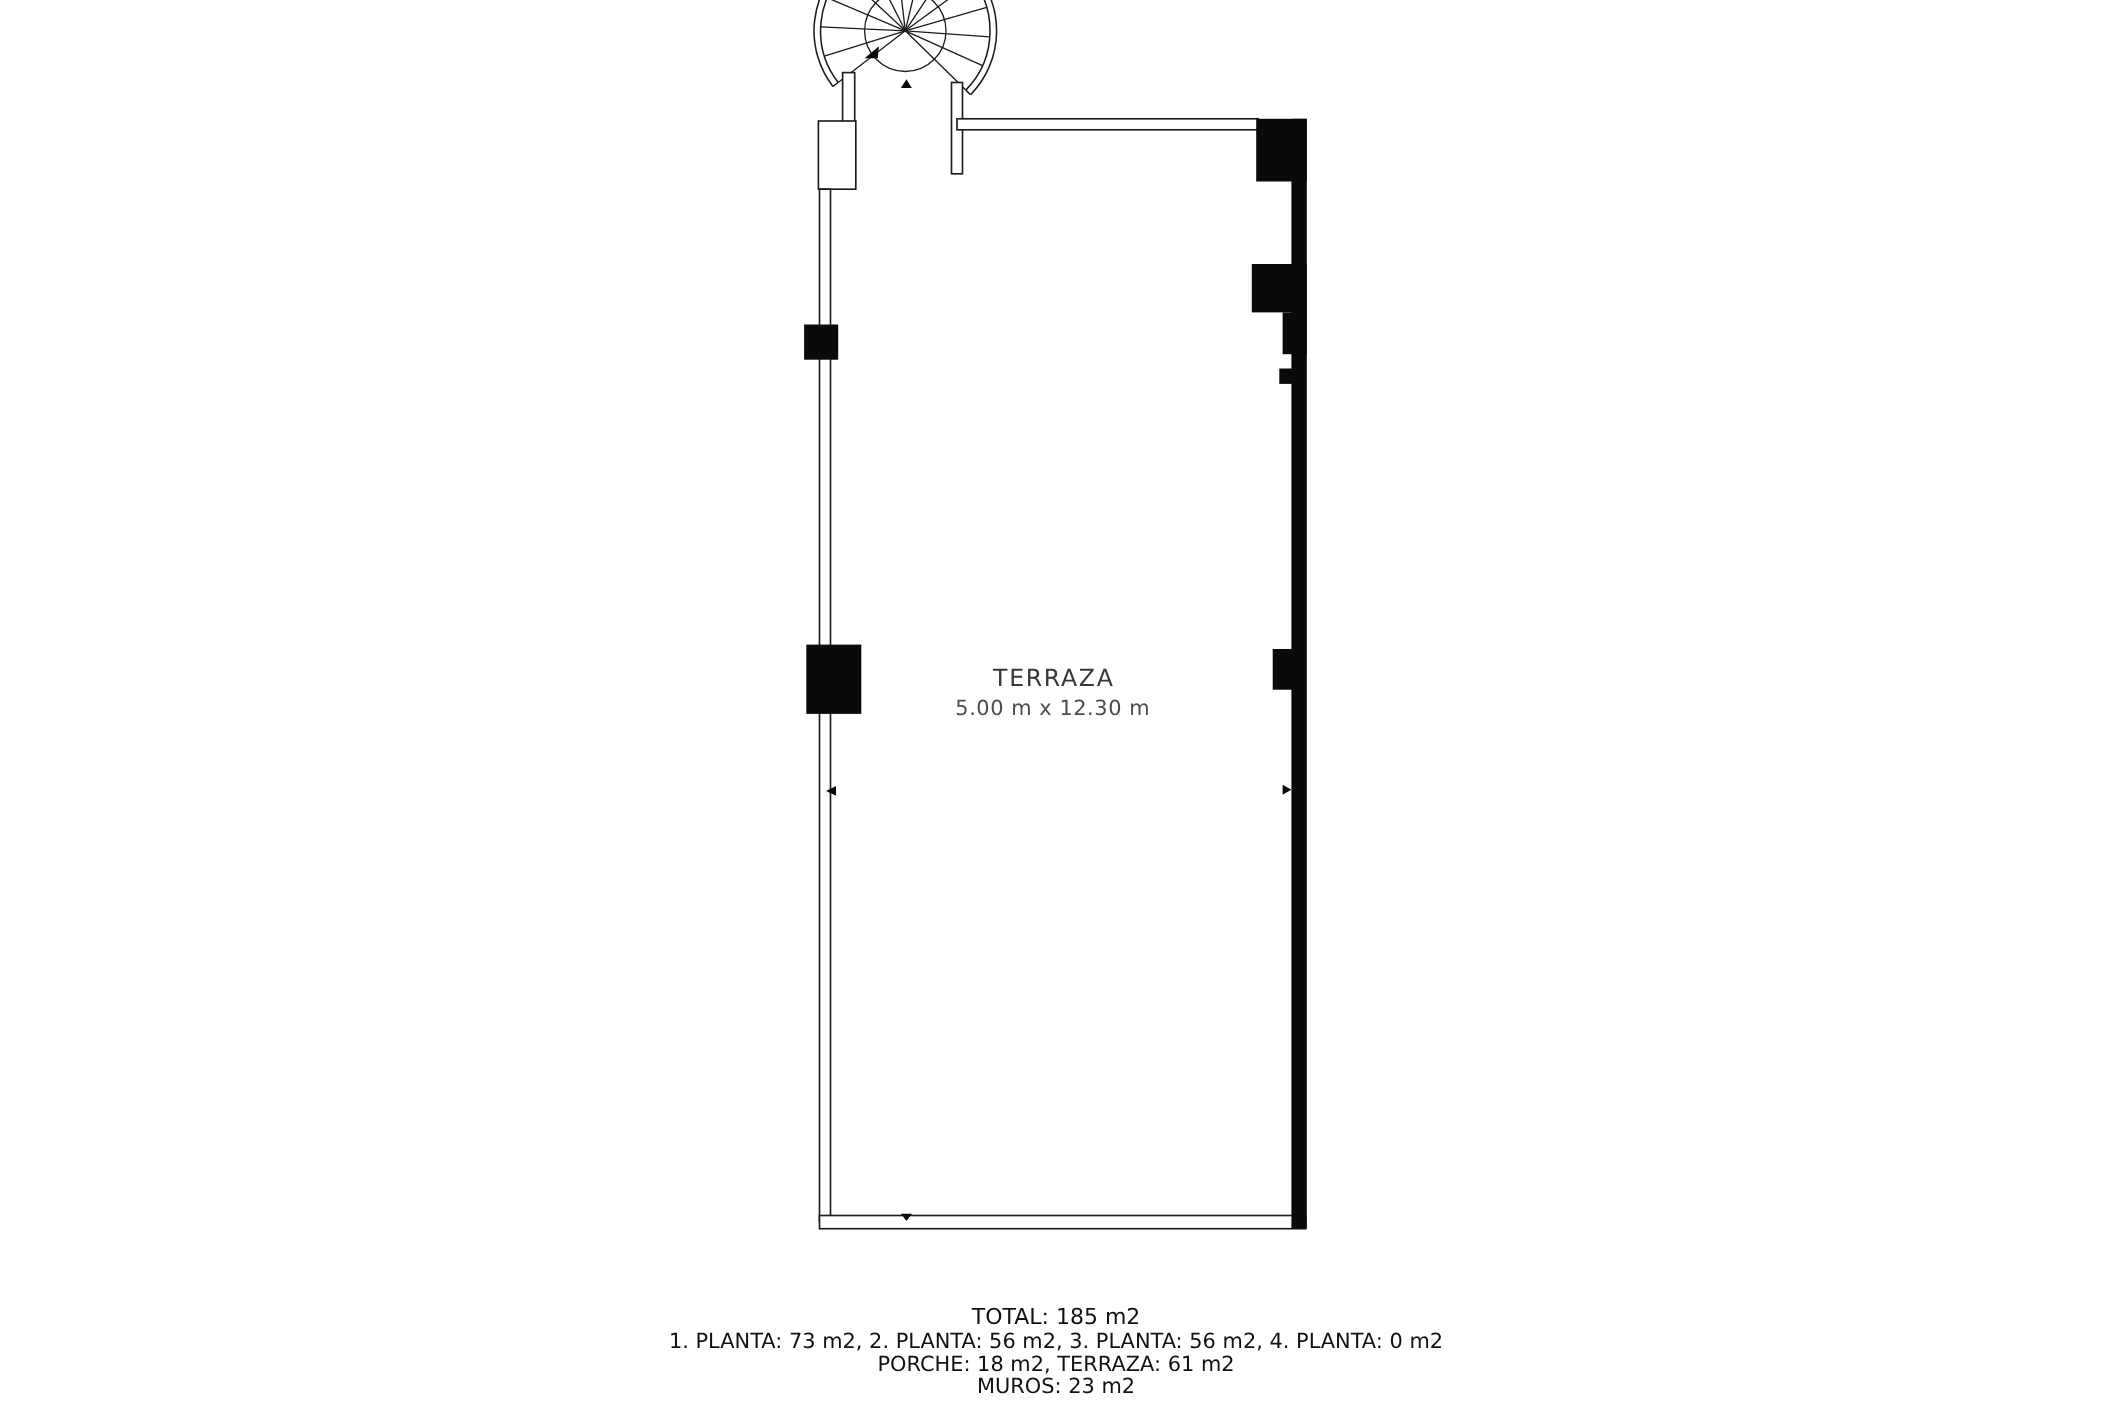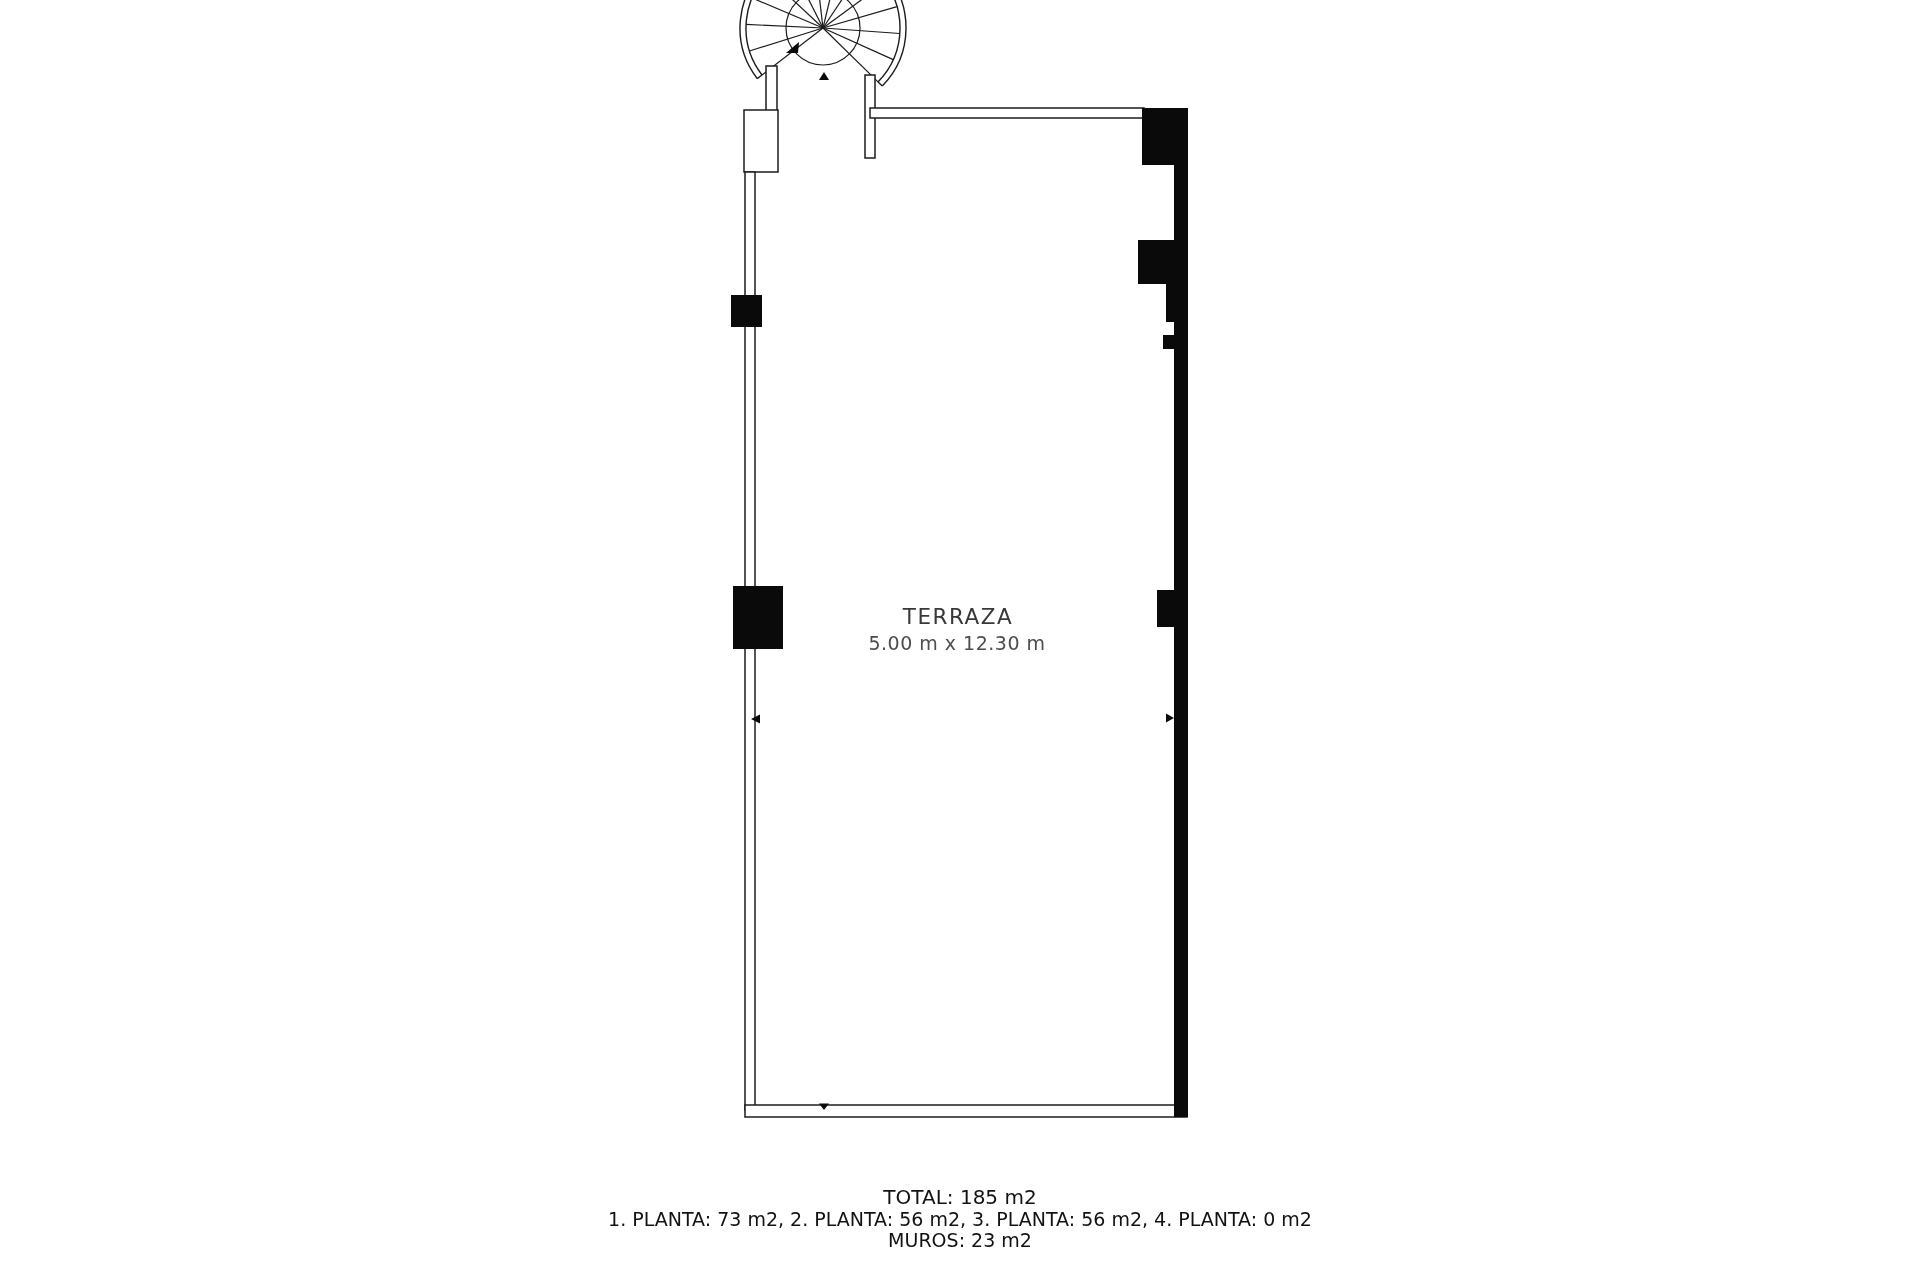--- a/index.html
+++ b/index.html
@@ -116,14 +116,15 @@
     <polygon points="824,1110 819,1103.5 829,1103.5"></polygon>
   </g>
 
   <text class="room-label" x="958" y="624" text-anchor="middle">TERRAZA</text>
   <text class="room-dims" x="957" y="650" text-anchor="middle">5.00 m x 12.30 m</text>
 </svg>
 
 <div class="summary">
   <div class="total">TOTAL: 185 m2</div>
   <div class="line">1. PLANTA: 73 m2, 2. PLANTA: 56 m2, 3. PLANTA: 56 m2, 4. PLANTA: 0 m2</div>
+  <div class="line">PORCHE: 18 m2, TERRAZA: 61 m2</div>
   <div class="line">MUROS: 23 m2</div>
 </div>
 
 </body></html>

